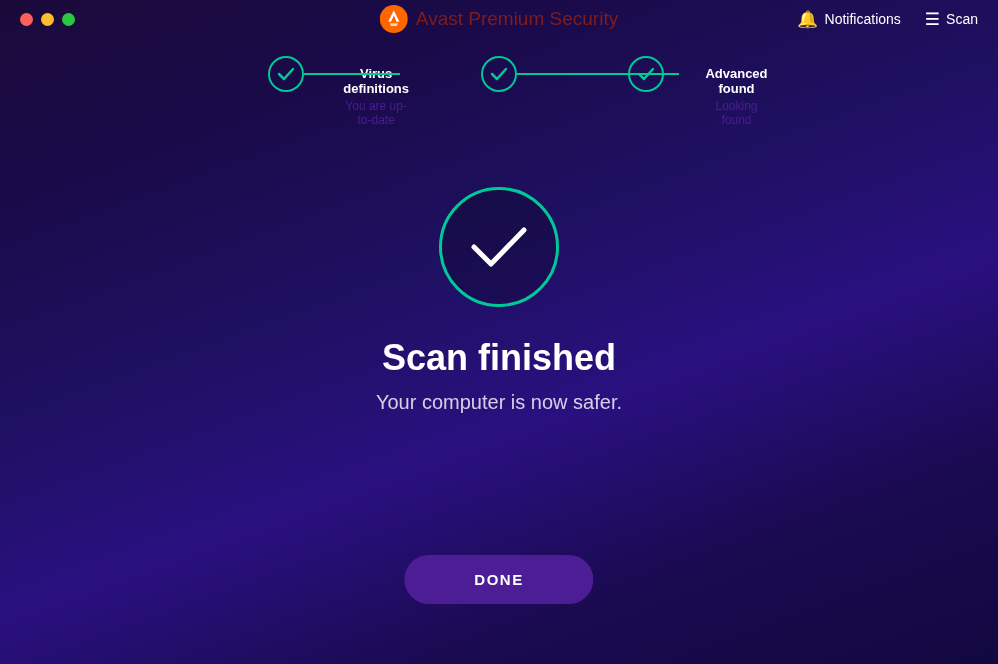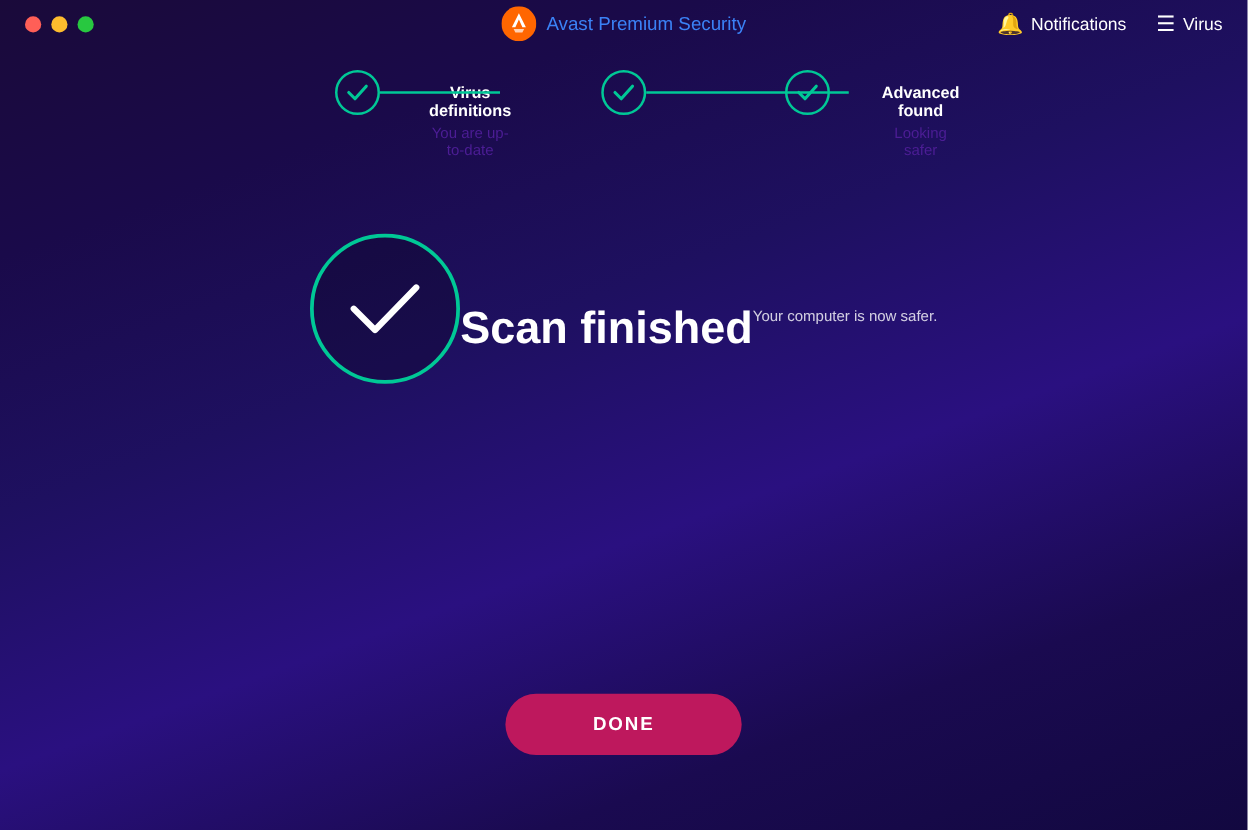--- a/index.html
+++ b/index.html
@@ -48,23 +48,23 @@
       align-items: center;
       gap: 8px;
     }
 
     .avast-logo {
       width: 28px;
       height: 28px;
     }
 
     .app-title {
-      font-size: 15px;
+      font-size: 19px;
       font-weight: 500;
-      color: #3b82f6;
+      color: #7f1d1d;
     }
 
     .titlebar-right {
       display: flex;
       align-items: center;
       gap: 24px;
     }
 
     .notifications-btn {
       display: flex;
@@ -86,20 +86,21 @@
       color: white;
       font-size: 14px;
       background: none;
       border: none;
       color: white;
     }
 
     
     .main-content {
       display: flex;
+      flex-direction: column;
       align-items: center;
       justify-content: center;
       margin-top: 60px;
       text-align: center;
     }
 
     .big-check-circle {
       width: 120px;
       height: 120px;
       border-radius: 50%;
@@ -111,37 +112,37 @@
     }
 
     .scan-finished-title {
       font-size: 36px;
       font-weight: 800;
       color: white;
       margin-top: 30px;
     }
 
     .scan-subtitle {
-      font-size: 12px;
+      font-size: 20px;
       color: rgba(255,255,255,0.8);
       margin-top: 12px;
     }
 
     
     .done-button-wrapper {
       display: flex;
       justify-content: center;
       position: absolute;
       bottom: 60px;
       left: 50%;
       transform: translateX(-50%);
     }
 
     .done-button {
-      background: #be185d;
+      background: #4c1d95;
       color: white;
       border: none;
       border-radius: 50px;
       padding: 16px 70px;
       font-size: 15px;
       font-weight: 700;
       letter-spacing: 1.5px;
       cursor: pointer;
       text-transform: uppercase;
     }
@@ -243,21 +244,21 @@
     <span class="app-title">Avast Premium Security</span>
   </div>
 
   <div class="titlebar-right">
     <button class="notifications-btn">
       <span class="bell-icon">🔔</span>
       <span>Notifications</span>
     </button>
     <button class="menu-btn">
       <span class="menu-icon">☰</span>
-      <span>Virus</span>
+      <span>Scan</span>
     </button>
   </div>
 </div>
 
 <div class="progress-area">
   <div class="prog-wrapper">
 
     <div class="prog-step">
       <div class="prog-step-head">
         <div class="prog-circle">
@@ -287,21 +288,21 @@
     <div class="prog-step">
       <div class="prog-step-head">
         <div class="prog-circle">
           <svg width="18" height="14" viewBox="0 0 18 14" fill="none">
             <path d="M2 7L7 12L16 2" stroke="#00c896" stroke-width="2.5" stroke-linecap="round" stroke-linejoin="round"></path>
           </svg>
         </div>
       </div>
       <div class="prog-text">
         <div class="prog-title">Advanced found</div>
-        <div class="prog-status">Looking safer</div>
+        <div class="prog-status">Looking found</div>
       </div>
     </div>
 
   </div>
 </div>
 
 <div class="main-content">
   <div class="big-check-circle">
     <svg width="60" height="50" viewBox="0 0 60 50" fill="none">
       <path d="M5 25L22 42L55 8" stroke="white" stroke-width="5" stroke-linecap="round" stroke-linejoin="round"></path>

